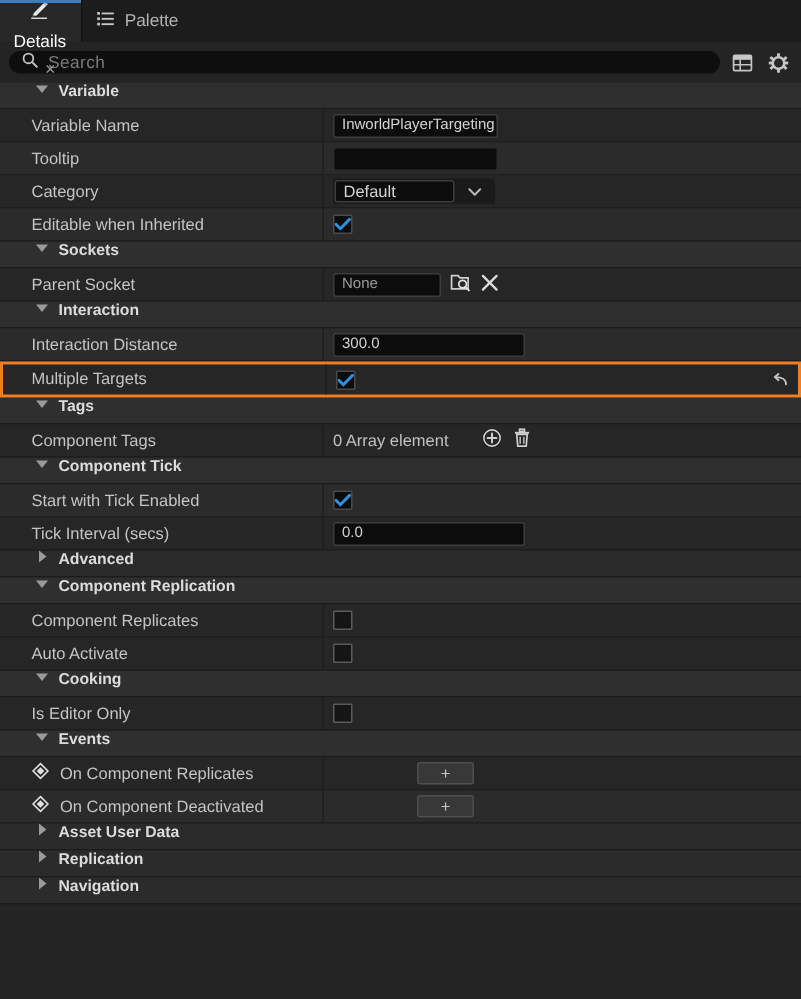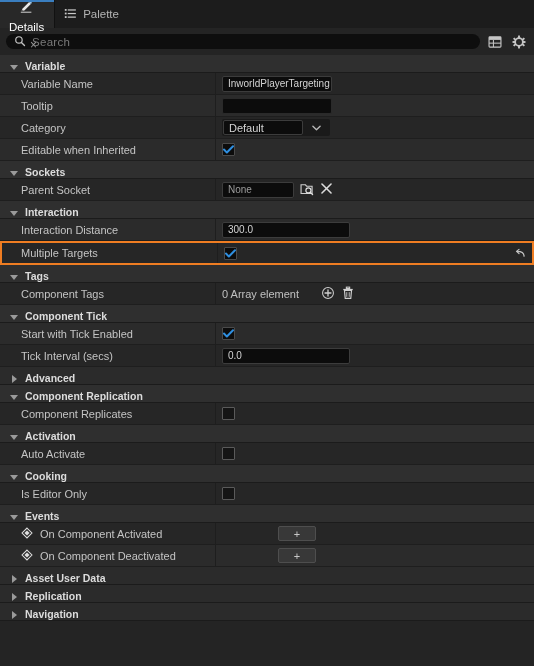--- a/index.html
+++ b/index.html
@@ -116,22 +116,22 @@
     flex: 1 1 auto;
     overflow: hidden;
     background: #242424;
   }
 
   .cat {
     height: 18px;
     background: #2f2f2f;
     border-bottom: 1px solid #1b1b1b;
     display: flex;
-    align-items: flex-end;
-    padding-left: 10px;
+    align-items: flex-start;
+    padding-left: 24px;
     box-sizing: border-box;
     color: #dcdcdc;
     font-size: 10.5px;
     font-weight: bold;
   }
   .cat .cat-label { margin-left: 6px; }
 
   .arrow {
     width: 9px; height: 9px;
     position: relative;
@@ -548,24 +548,20 @@
     </div>
 
     <div class="row dark">
       <div class="rlabel">Component Replicates</div>
       <div class="rsep"></div>
       <div class="rvalue">
         <div class="chk off"></div>
       </div>
     </div>
 
-    <div class="cat">
-      <span class="arrow down"></span>
-      <span class="cat-label">Activation</span>
-    </div>
 
     <div class="row dark">
       <div class="rlabel">Auto Activate</div>
       <div class="rsep"></div>
       <div class="rvalue">
         <div class="chk off"></div>
       </div>
     </div>
 
     <div class="cat">
@@ -587,21 +583,21 @@
     </div>
 
     <div class="row dark evrow">
       <div class="rlabel">
         <span>
           <svg width="12" height="12" viewBox="0 0 16 16">
             <path d="M8 1.4 L14.6 8 L8 14.6 L1.4 8 Z" fill="#2b2b2b" stroke="#e0e0e0" stroke-width="1.4"></path>
             <path d="M8 4.6 L11.4 8 L8 11.4 L4.6 8 Z" fill="#e0e0e0"></path>
           </svg>
         </span>
-        <span>On Component Activated</span>
+        <span>On Component Replicates</span>
       </div>
       <div class="rsep"></div>
       <div class="rvalue">
         <div class="plusbtn">+</div>
       </div>
     </div>
 
     <div class="row light evrow">
       <div class="rlabel">
         <span>

